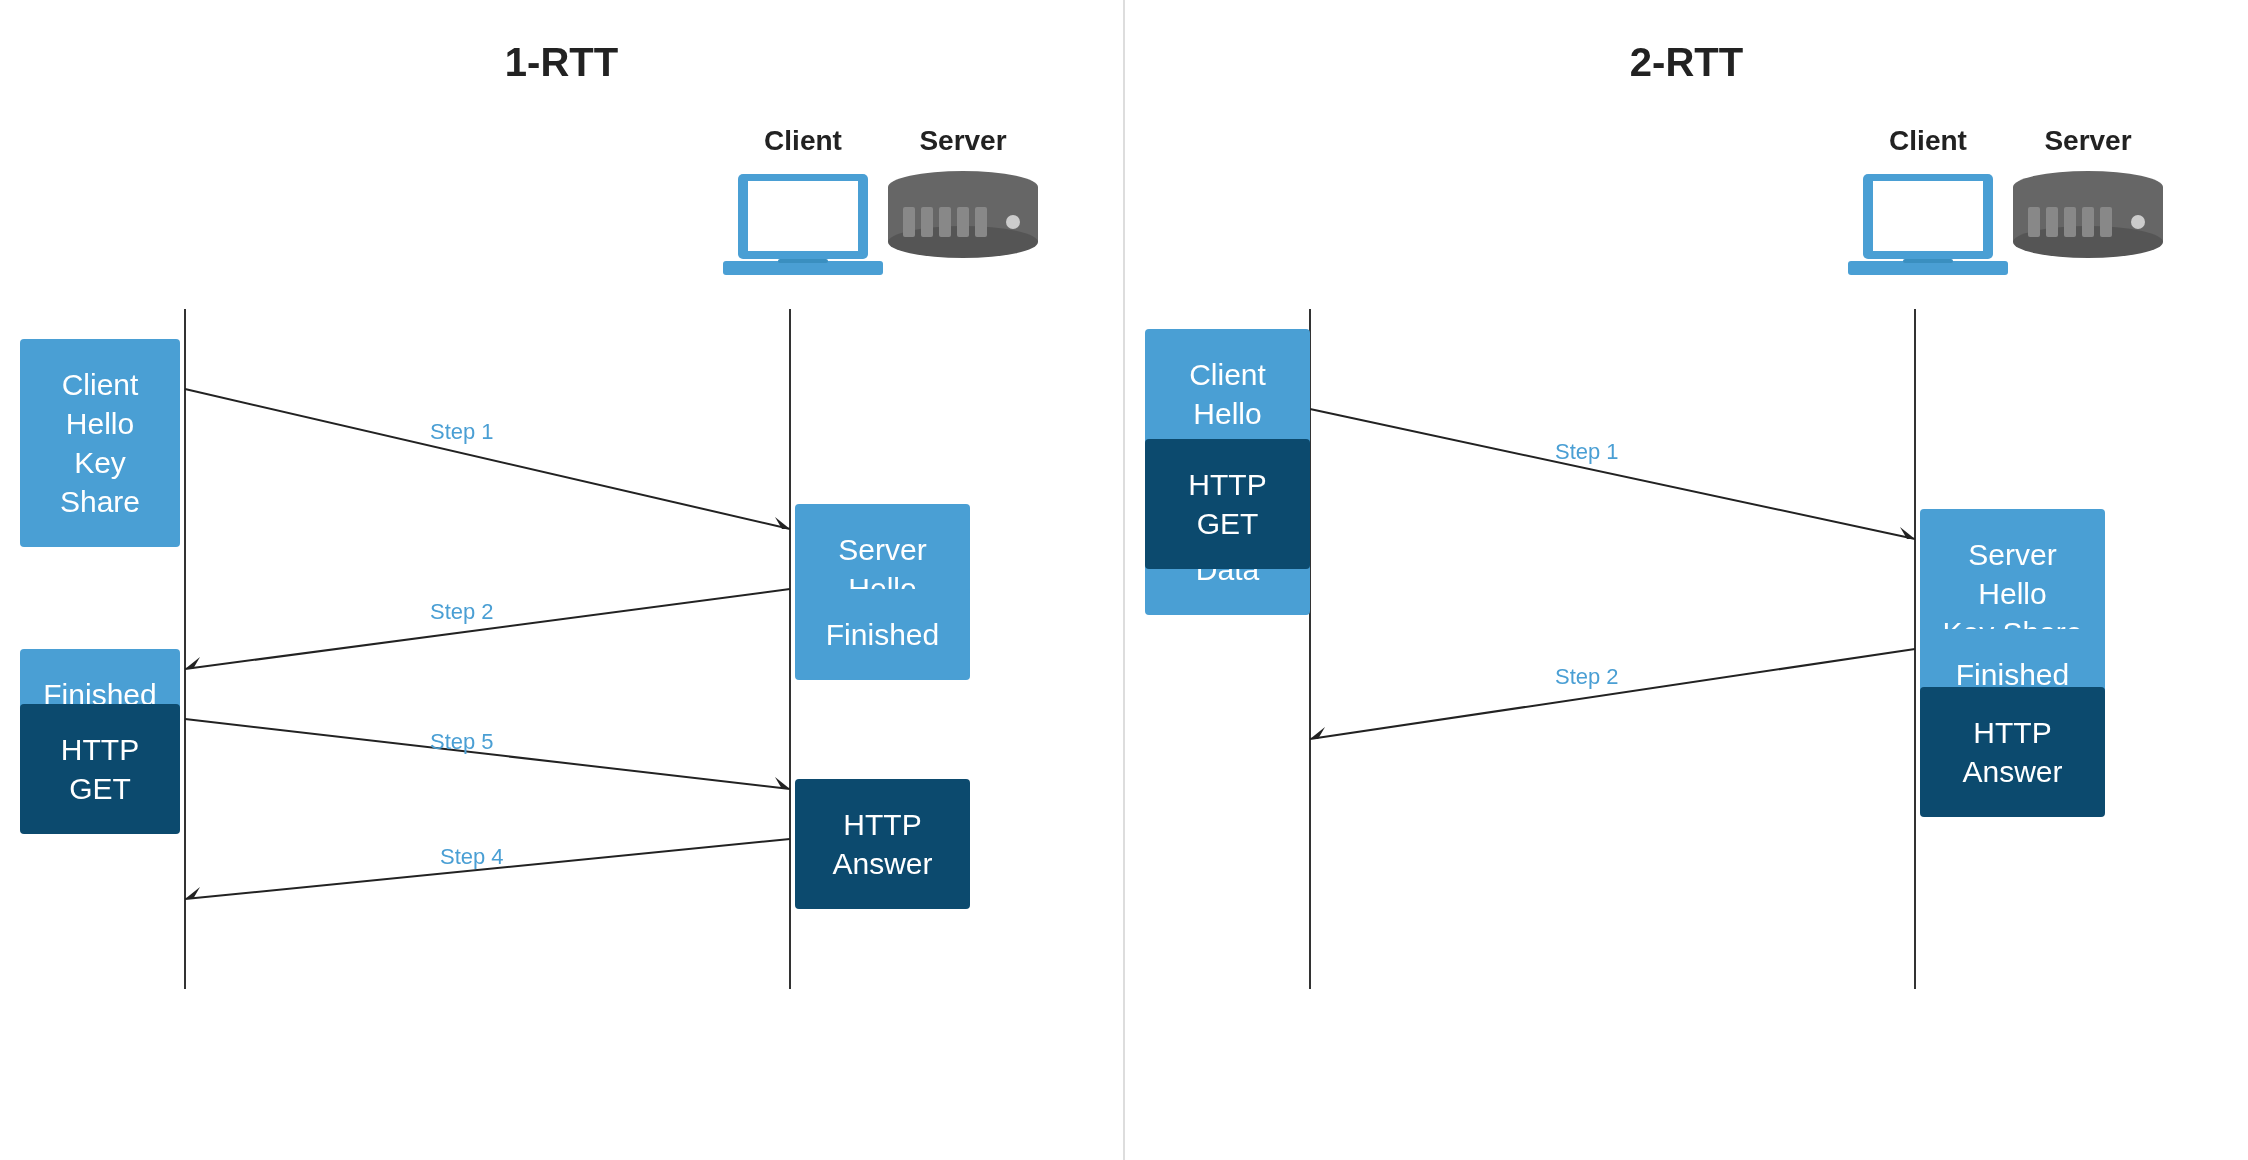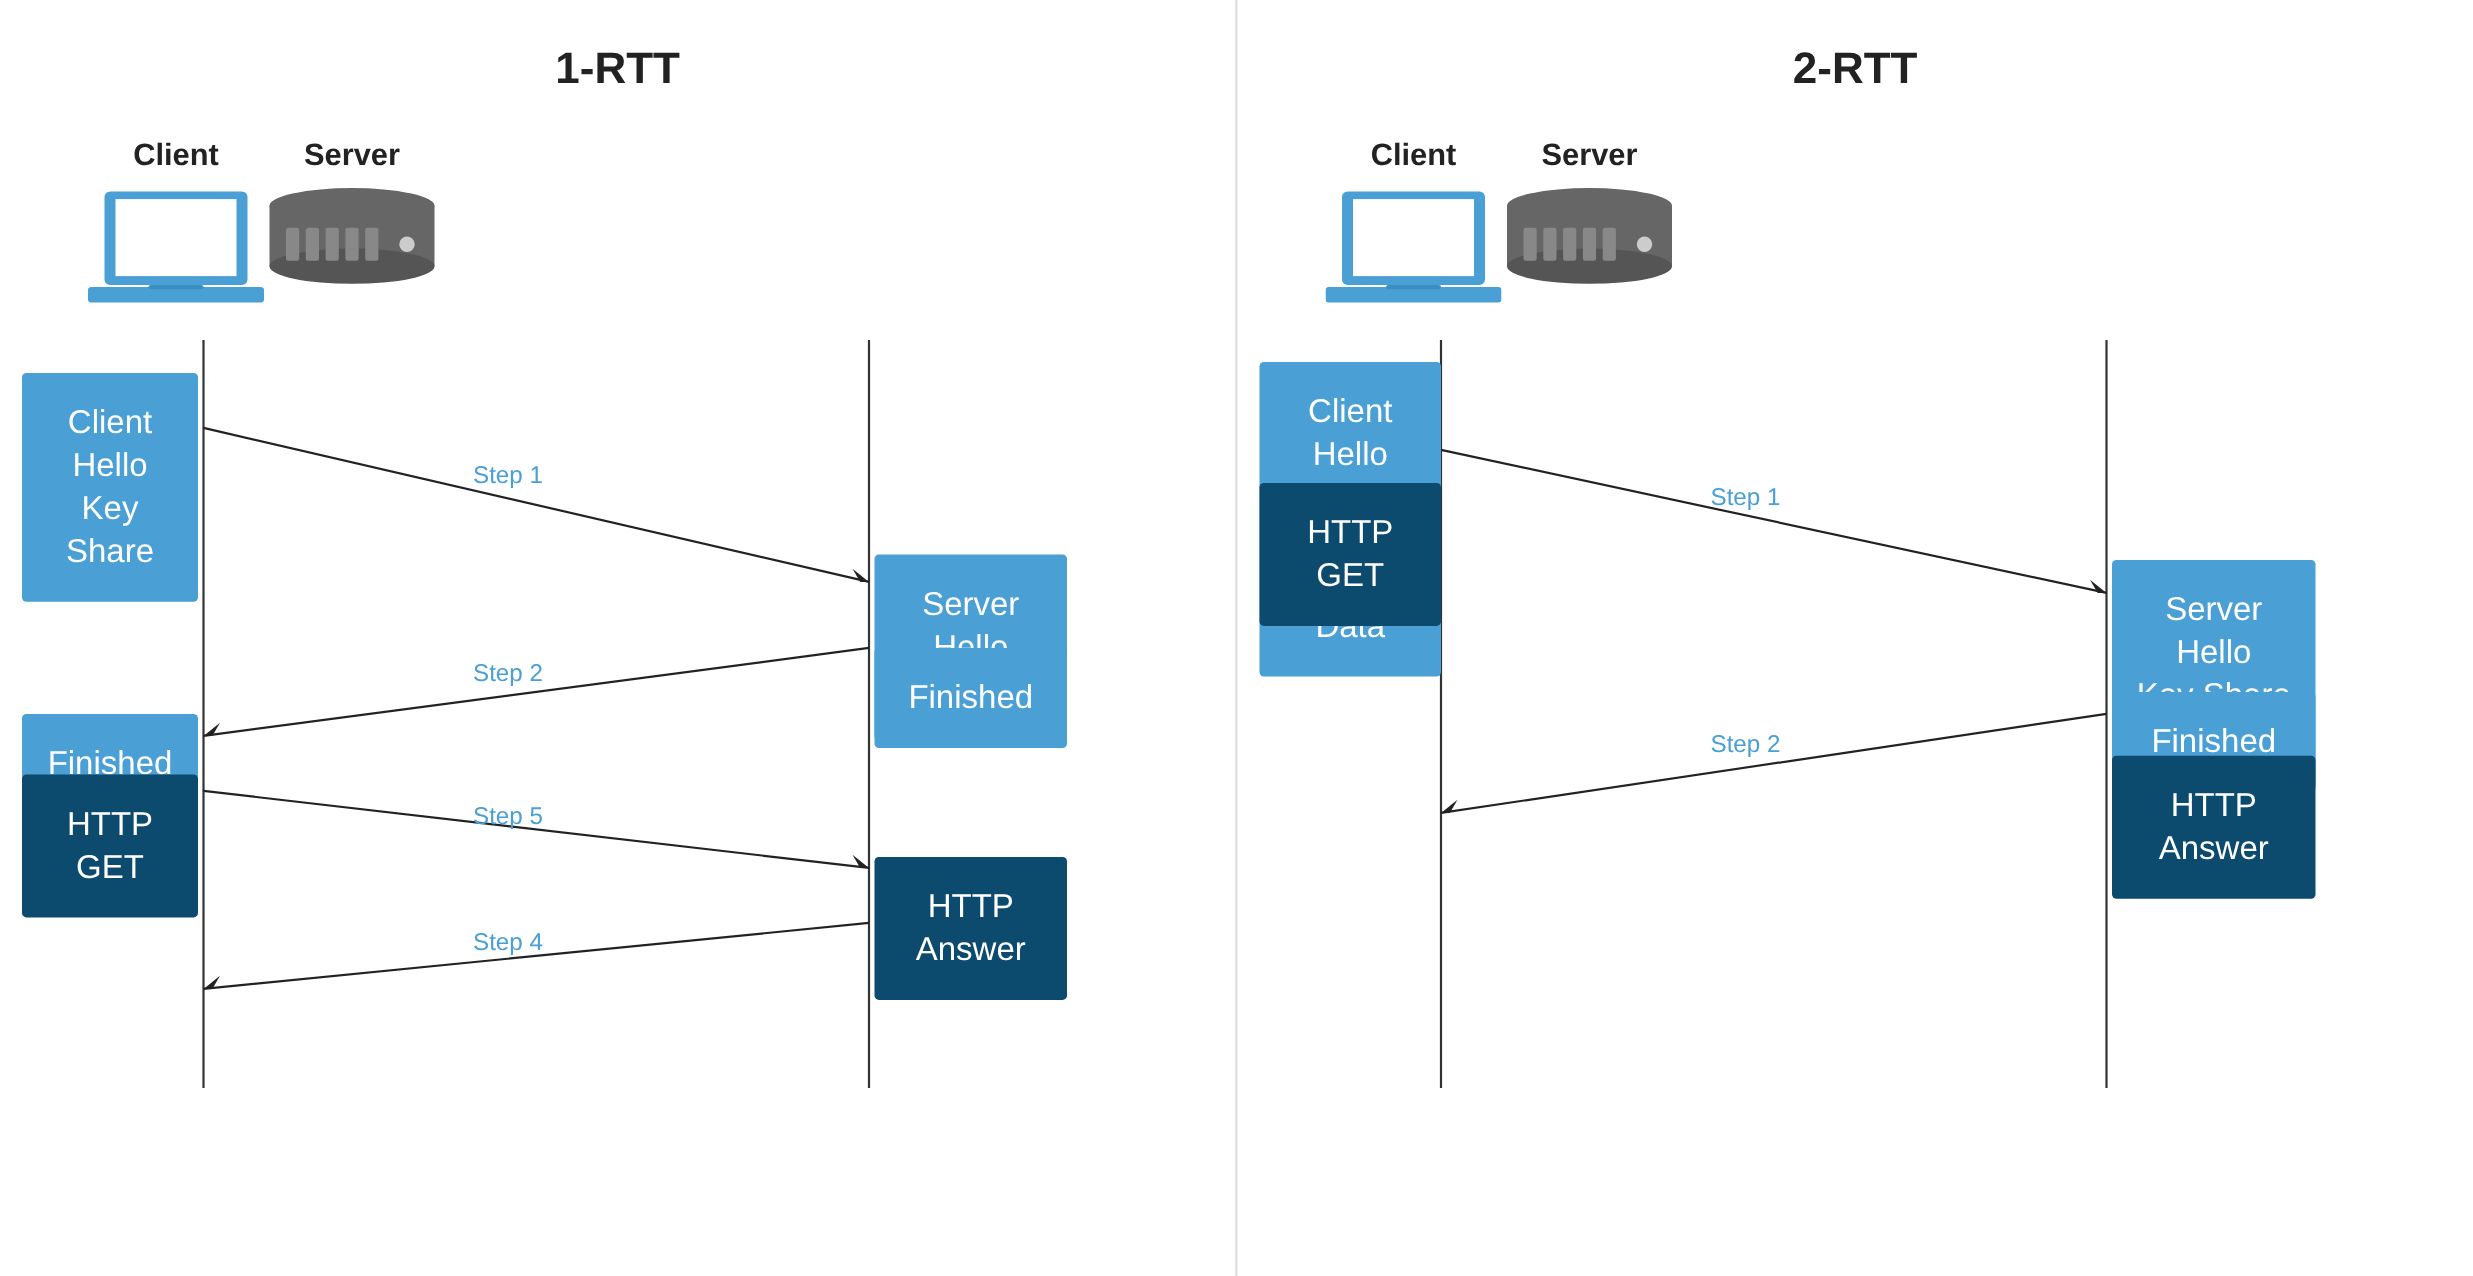--- a/index.html
+++ b/index.html
@@ -38,21 +38,21 @@
       width: 2px;
       background: #ddd;
       height: 100%;
       margin-top: 0;
     }
 
     
     .entities-row {
       display: flex;
       width: 100%;
-      justify-content: flex-start;
+      justify-content: flex-end;
       align-items: flex-start;
       padding: 0 80px;
       margin-bottom: 20px;
     }
 
     .entity {
       display: flex;
       flex-direction: column;
       align-items: center;
       gap: 12px;
@@ -205,21 +205,21 @@
         <span>HTTP GET</span>
       </div>
 
       <div class="msg-box dark" style="left:795px; top:470px; width:175px;">
         <span>HTTP<br>Answer</span>
       </div>
 
       <div class="step-label" style="left:430px; top:110px;">Step 1</div>
       <div class="step-label" style="left:430px; top:290px;">Step 2</div>
       <div class="step-label" style="left:430px; top:420px;">Step 5</div>
-      <div class="step-label" style="left:430px; top:535px;">Step 4</div>
+      <div class="step-label" style="left:440px; top:535px;">Step 4</div>
     </div>
   </div>
 
   <div class="divider"></div>
 
   <div class="diagram-section" style="flex: 1.1;">
     <div class="section-title">2-RTT</div>
 
     <div class="entities-row">
       <div class="entity">

